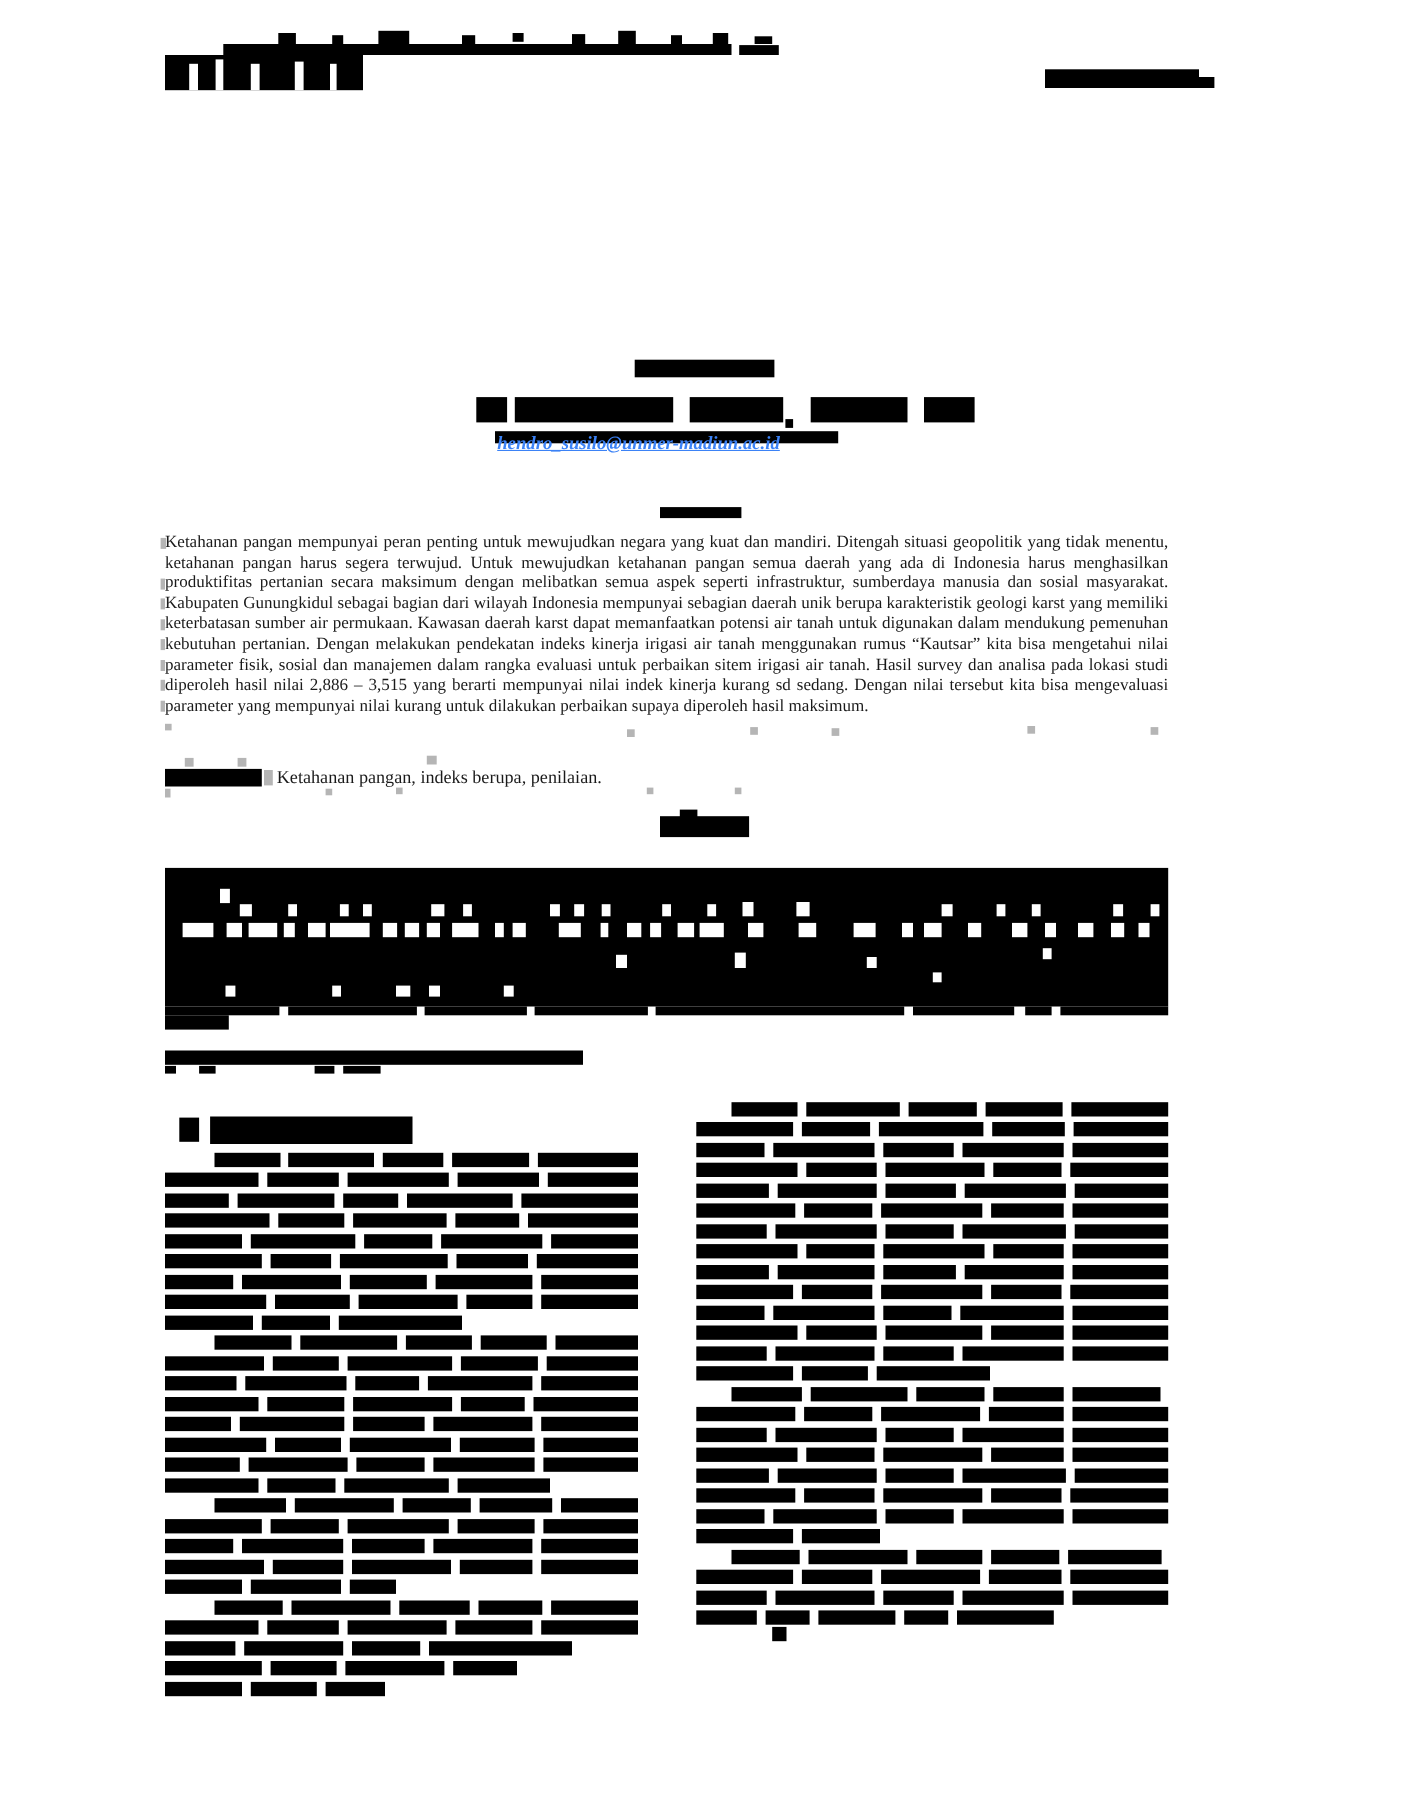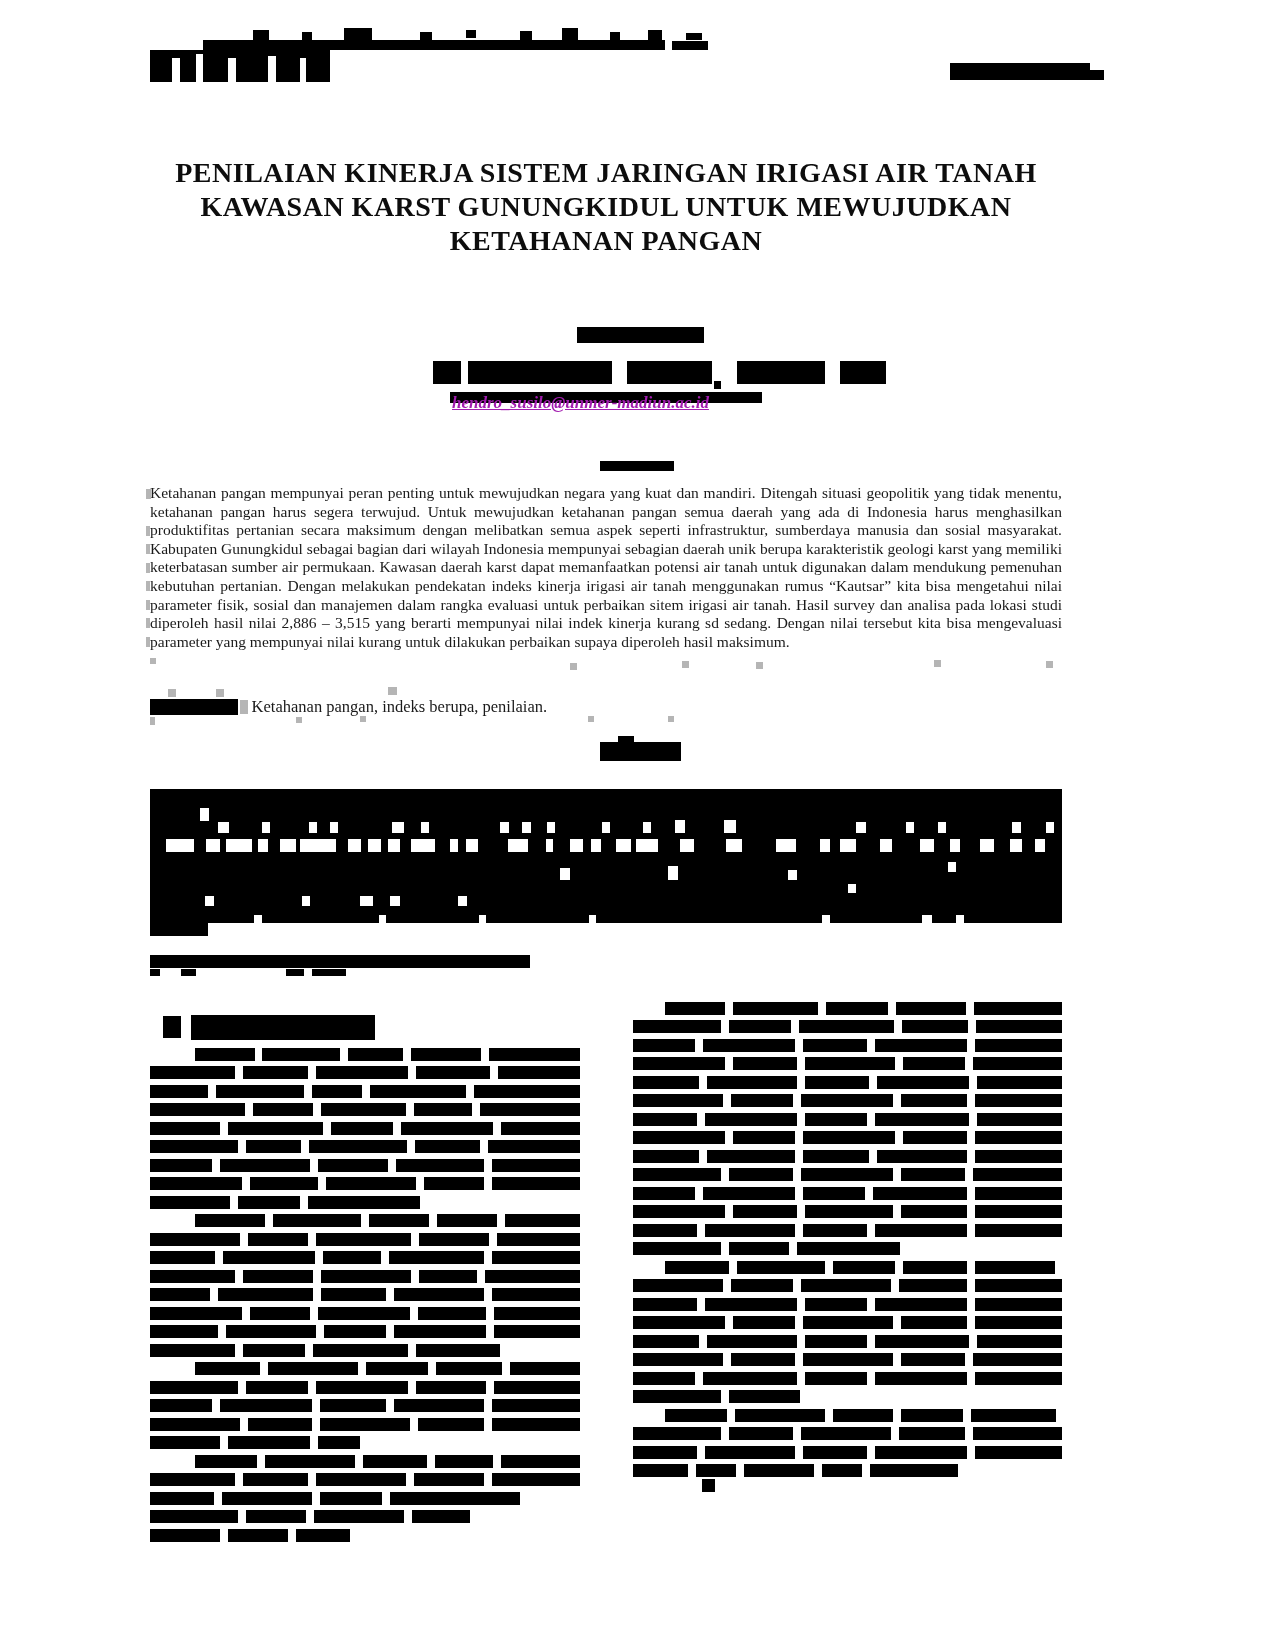--- a/index.html
+++ b/index.html
@@ -19,44 +19,39 @@
   .title{
     position:absolute;left:150px;top:156px;width:912px;
     margin:0;text-align:center;
     font-size:28px;line-height:34px;font-weight:bold;
     letter-spacing:.5px;color:#0d0d0d;
   }
   .title span{display:block;}
   .email{
     position:absolute;left:452px;top:393px;z-index:5;
     font-size:17px;font-style:italic;font-weight:bold;
-    color:#a21caf;text-decoration:underline;
+    color:#3b82f6;text-decoration:underline;
     white-space:nowrap;cursor:pointer;
   }
   .abstract{
     position:absolute;left:150px;top:484px;width:912px;
     margin:0;font-size:15.5px;line-height:18.6px;
     text-align:justify;color:#1a1a1a;
   }
   .keywords{
     position:absolute;left:241px;top:697px;
     font-size:16.5px;color:#1a1a1a;white-space:nowrap;
   }
   .keywords .sep{margin-right:6px;}
 </style>
 </head>
 <body>
 
 <div class="page" id="page">
 
-  <h1 class="title">
-    <span>PENILAIAN KINERJA SISTEM JARINGAN IRIGASI AIR TANAH</span>
-    <span>KAWASAN KARST GUNUNGKIDUL UNTUK MEWUJUDKAN</span>
-    <span>KETAHANAN PANGAN</span>
-  </h1>
 
   <a class="email">hendro_susilo@unmer-madiun.ac.id</a>
 
   <p class="abstract">Ketahanan pangan mempunyai peran penting untuk mewujudkan negara yang kuat dan mandiri. Ditengah situasi geopolitik yang tidak menentu, ketahanan pangan harus segera terwujud. Untuk mewujudkan ketahanan pangan semua daerah yang ada di Indonesia harus menghasilkan produktifitas pertanian secara maksimum dengan melibatkan semua aspek seperti infrastruktur, sumberdaya manusia dan sosial masyarakat.  Kabupaten Gunungkidul sebagai bagian dari wilayah Indonesia mempunyai sebagian daerah unik berupa karakteristik geologi karst yang memiliki keterbatasan sumber air permukaan. Kawasan daerah karst dapat memanfaatkan potensi air tanah untuk digunakan dalam mendukung pemenuhan kebutuhan pertanian. Dengan melakukan pendekatan indeks kinerja irigasi air tanah menggunakan rumus “Kautsar” kita bisa mengetahui nilai parameter fisik, sosial dan manajemen dalam rangka evaluasi untuk perbaikan sitem irigasi air tanah. Hasil survey dan analisa pada lokasi studi diperoleh hasil nilai 2,886 – 3,515 yang berarti mempunyai nilai indek kinerja kurang sd sedang. Dengan nilai tersebut kita bisa mengevaluasi parameter yang mempunyai nilai kurang untuk dilakukan perbaikan supaya diperoleh hasil maksimum.</p>
 
   <div class="keywords">
     <span class="sep">:</span><span>Ketahanan pangan, indeks berupa, penilaian.</span>
   </div>
 
 <div class="rect black" style="left: 253px; top: 30px; width: 16px; height: 10px;"></div>

